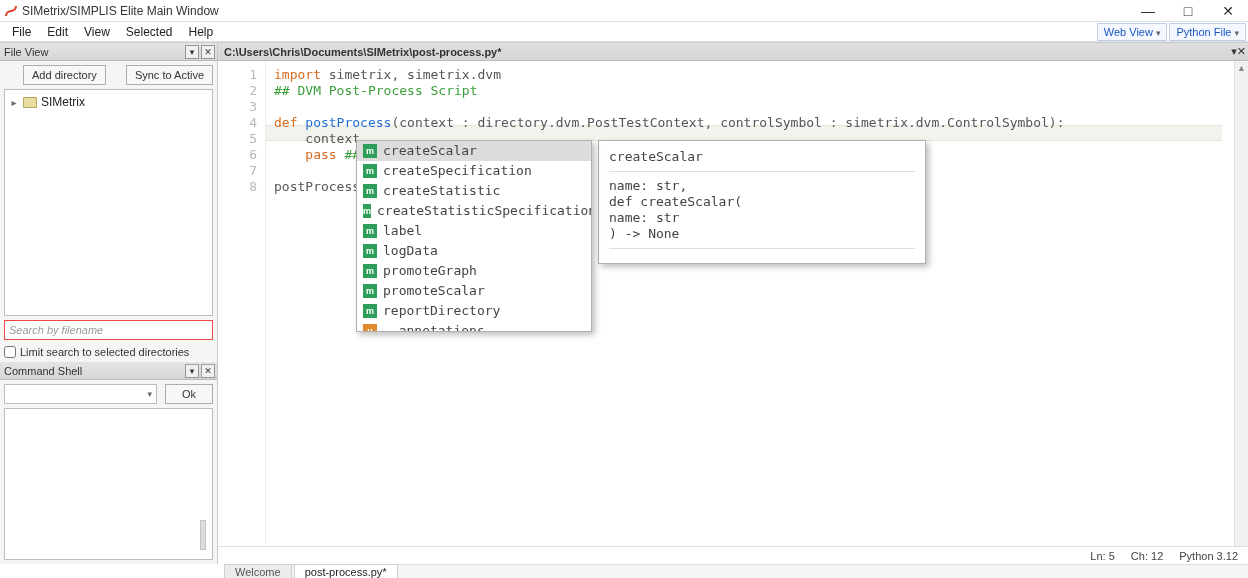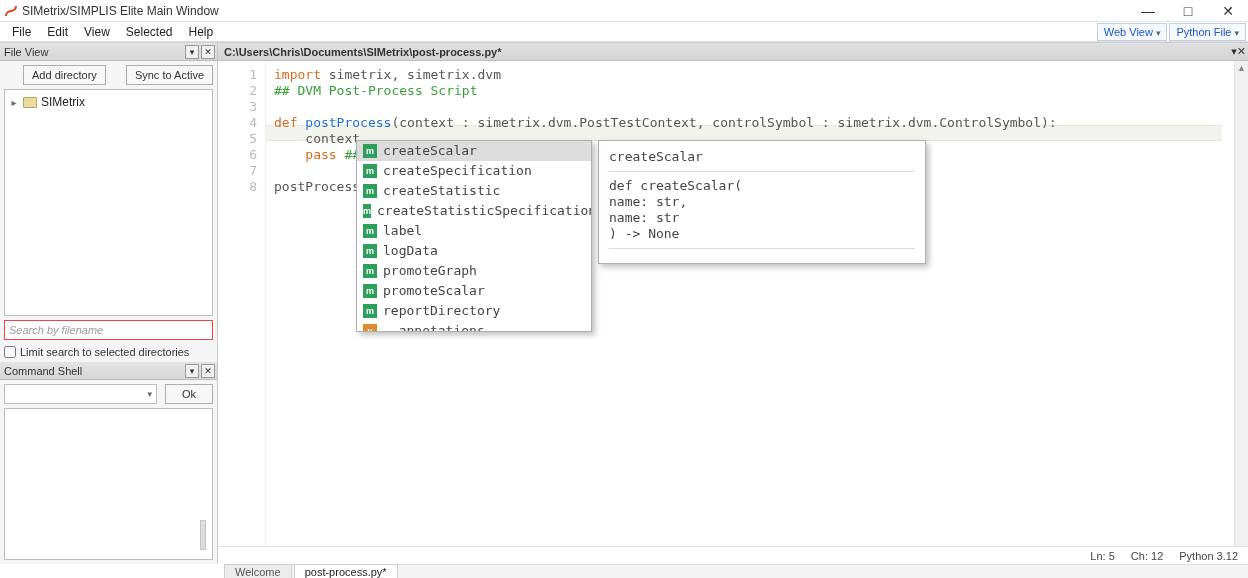--- a/index.html
+++ b/index.html
@@ -391,21 +391,21 @@
         <div>5</div>
         <div>6</div>
         <div>7</div>
         <div>8</div>
       </div>
       <div class="code">
         <div class="hl-line" style="top:64px"></div>
         <div class="codeline"><span class="c-keyword">import</span><span class="c-text"> simetrix, simetrix.dvm</span></div>
         <div class="codeline"><span class="c-comment">## DVM Post-Process Script</span></div>
         <div class="codeline"></div>
-        <div class="codeline"><span class="c-keyword">def </span><span class="c-funcname">postProcess</span><span class="c-text">(context : simetrix.dvm.PostTestContext, controlSymbol : simetrix.dvm.ControlSymbol):</span></div>
+        <div class="codeline"><span class="c-keyword">def </span><span class="c-funcname">postProcess</span><span class="c-text">(context : directory.dvm.PostTestContext, controlSymbol : simetrix.dvm.ControlSymbol):</span></div>
         <div class="codeline"><span class="c-text">    context.</span></div>
         <div class="codeline"><span>    </span><span class="c-keyword">pass</span><span class="c-comment"> ## </span></div>
         <div class="codeline"></div>
         <div class="codeline"><span class="c-text">postProcess(</span></div>
 
         <div class="autocomplete" style="left:90px; top:79px;">
           <div class="ac-list" id="aclist">
               <div class="ac-row sel">
                 <span class="ac-badge m">m</span>
                 <span>createScalar</span>
@@ -445,22 +445,22 @@
               <div class="ac-row">
                 <span class="ac-badge v">v</span>
                 <span>__annotations__</span>
               </div>
             </div>
         </div>
 
         <div class="doc-popup" style="left:332px; top:79px;">
           <div class="doc-title">createScalar</div>
           <hr>
+          <div>    name: str,</div>
           <div>def createScalar(</div>
-          <div>    name: str,</div>
           <div>    name: str</div>
           <div>) -&gt; None</div>
           <hr>
         </div>
       </div>
       <div class="scrollbar-v">
         <div class="scroll-arrow">▲</div>
         <div style="flex:1"></div>
         <div class="scroll-arrow" style="position:absolute;bottom:0;width:100%">▼</div>
       </div>

